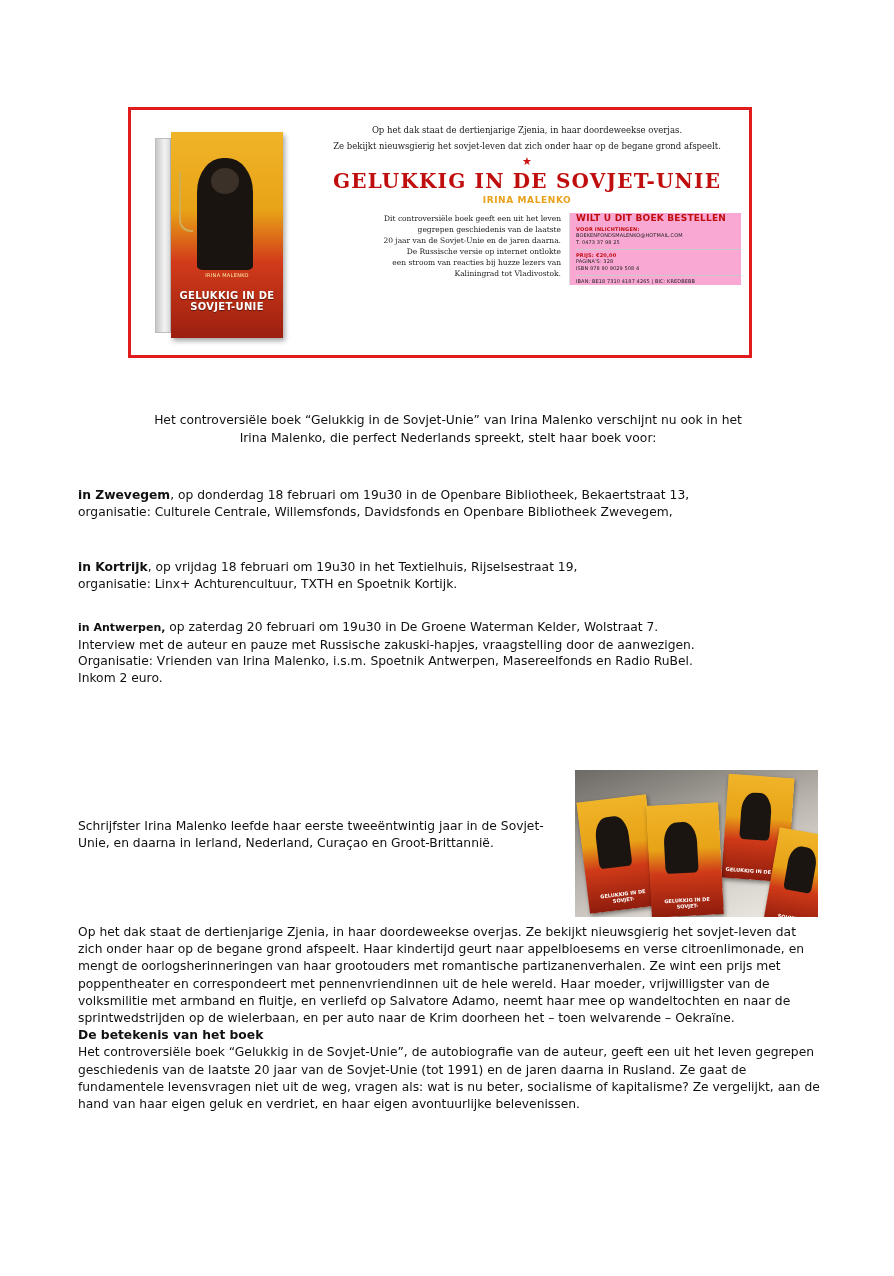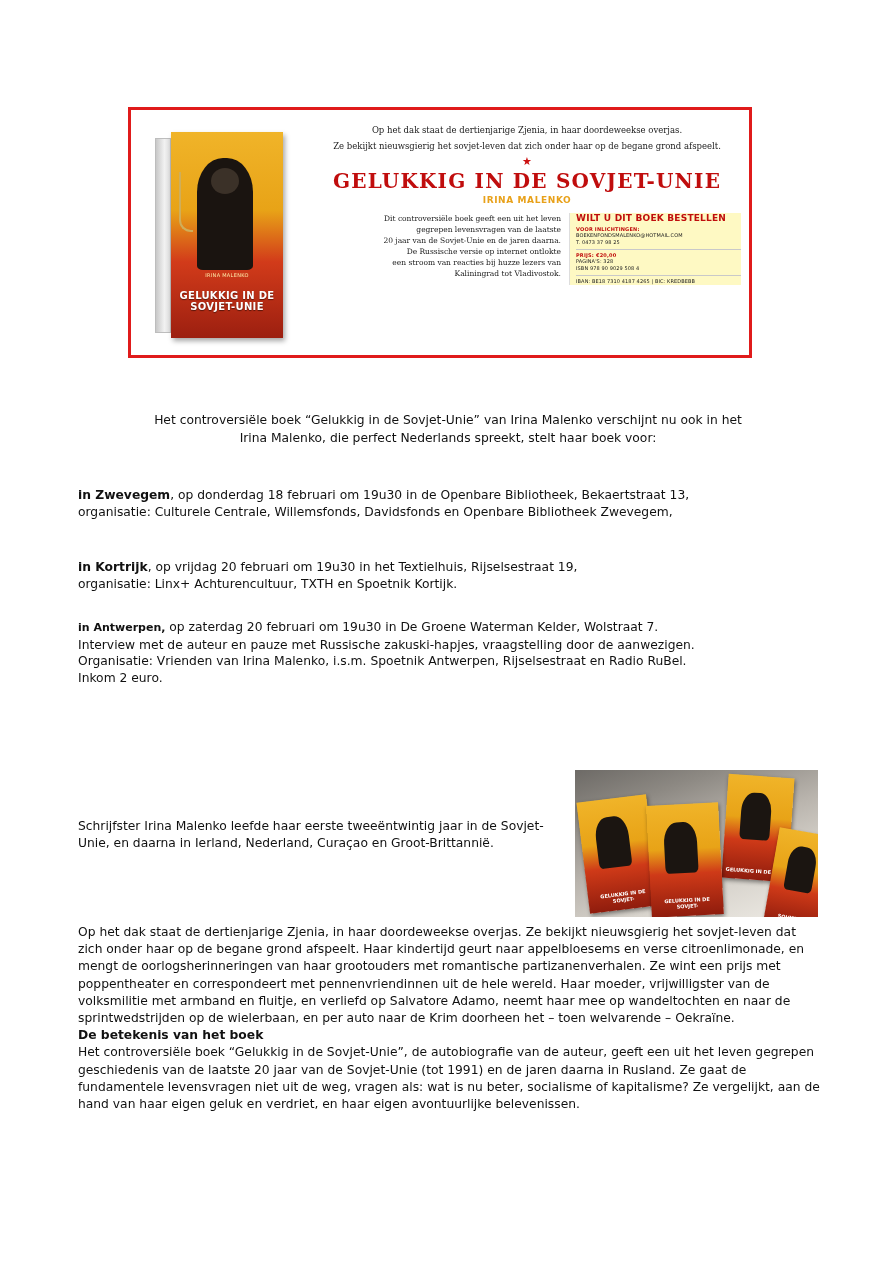--- a/index.html
+++ b/index.html
@@ -177,21 +177,21 @@
     flex: 1 1 auto;
     text-align: right;
     font-family: "DejaVu Serif", serif;
     font-size: 7.5px;
     line-height: 11px;
     color: #1a1a1a;
     padding: 0 8px;
   }
   .bn-right {
     flex: 0 0 172px;
-    background: #fef9c3;
+    background: #f9a8d4;
     border-left: 1px solid #ddd;
     padding-left: 6px;
   }
   .bn-order-title {
     color: #c00d0d;
     font-weight: bold;
     font-size: 9px;
     letter-spacing: .2px;
     margin-bottom: 3px;
   }
@@ -320,21 +320,21 @@
       <div class="banner-text">
         <div class="bn-top">Op het dak staat de dertienjarige Zjenia, in haar doordeweekse overjas.</div>
         <div class="bn-top">Ze bekijkt nieuwsgierig het sovjet-leven dat zich onder haar op de begane grond afspeelt.</div>
         <div class="bn-star">★</div>
         <div class="bn-title">GELUKKIG IN DE SOVJET-UNIE</div>
         <div class="bn-author">IRINA MALENKO</div>
 
         <div class="bn-cols">
           <div class="bn-left">
             <div>Dit controversiële boek geeft een uit het leven</div>
-            <div>gegrepen levensvragen van de laatste</div>
+            <div>gegrepen geschiedenis van de laatste</div>
             <div>20 jaar van de Sovjet-Unie en de jaren daarna.</div>
             <div>De Russische versie op internet ontlokte</div>
             <div>een stroom van reacties bij huzze lezers van</div>
             <div>Kaliningrad tot Vladivostok.</div>
           </div>
           <div class="bn-right">
             <div class="bn-order-title">WILT U DIT BOEK BESTELLEN</div>
             <div class="bn-info-label">VOOR INLICHTINGEN:</div>
             <div class="bn-info-line">BOEKENFONDSMALENKO@HOTMAIL.COM</div>
             <div class="bn-info-line">T. 0473 37 98 25</div>
@@ -358,31 +358,31 @@
 
   <div class="txt block-zwevegem">
     <div>
       <span class="b-bold">in Zwevegem</span><span>, op donderdag 18 februari om 19u30 in de Openbare Bibliotheek, Bekaertstraat 13,</span>
     </div>
     <div>organisatie: Culturele Centrale,  Willemsfonds, Davidsfonds en Openbare Bibliotheek Zwevegem,</div>
   </div>
 
   <div class="txt block-kortrijk">
     <div>
-      <span class="b-bold">in Kortrijk</span><span>, op vrijdag 20 februari om 19u30 in het Textielhuis, Rijselsestraat 19,</span>
+      <span class="b-bold">in Kortrijk</span><span>, op vrijdag 18 februari om 19u30 in het Textielhuis, Rijselsestraat 19,</span>
     </div>
     <div>organisatie: Linx+ Achturencultuur, TXTH  en Spoetnik Kortijk.</div>
   </div>
 
   <div class="txt block-antwerpen">
     <div>
       <span class="b-big">in Antwerpen,</span><span>  op zaterdag 20 februari om 19u30 in De Groene Waterman Kelder, Wolstraat 7.</span>
     </div>
     <div>Interview met de auteur en pauze met Russische zakuski-hapjes, vraagstelling door de aanwezigen.</div>
-    <div>Organisatie: Vrienden van Irina Malenko, i.s.m. Spoetnik Antwerpen, Rijselsestraat en Radio RuBel.</div>
+    <div>Organisatie: Vrienden van Irina Malenko, i.s.m. Spoetnik Antwerpen, Masereelfonds en Radio RuBel.</div>
     <div>Inkom 2 euro.</div>
   </div>
 
   <div class="photo">
     <div class="bg"></div>
     <div class="bk b3">
       <div class="fg"></div>
       <div class="cap">GELUKKIG IN DE SOV</div>
     </div>
     <div class="bk b1">

